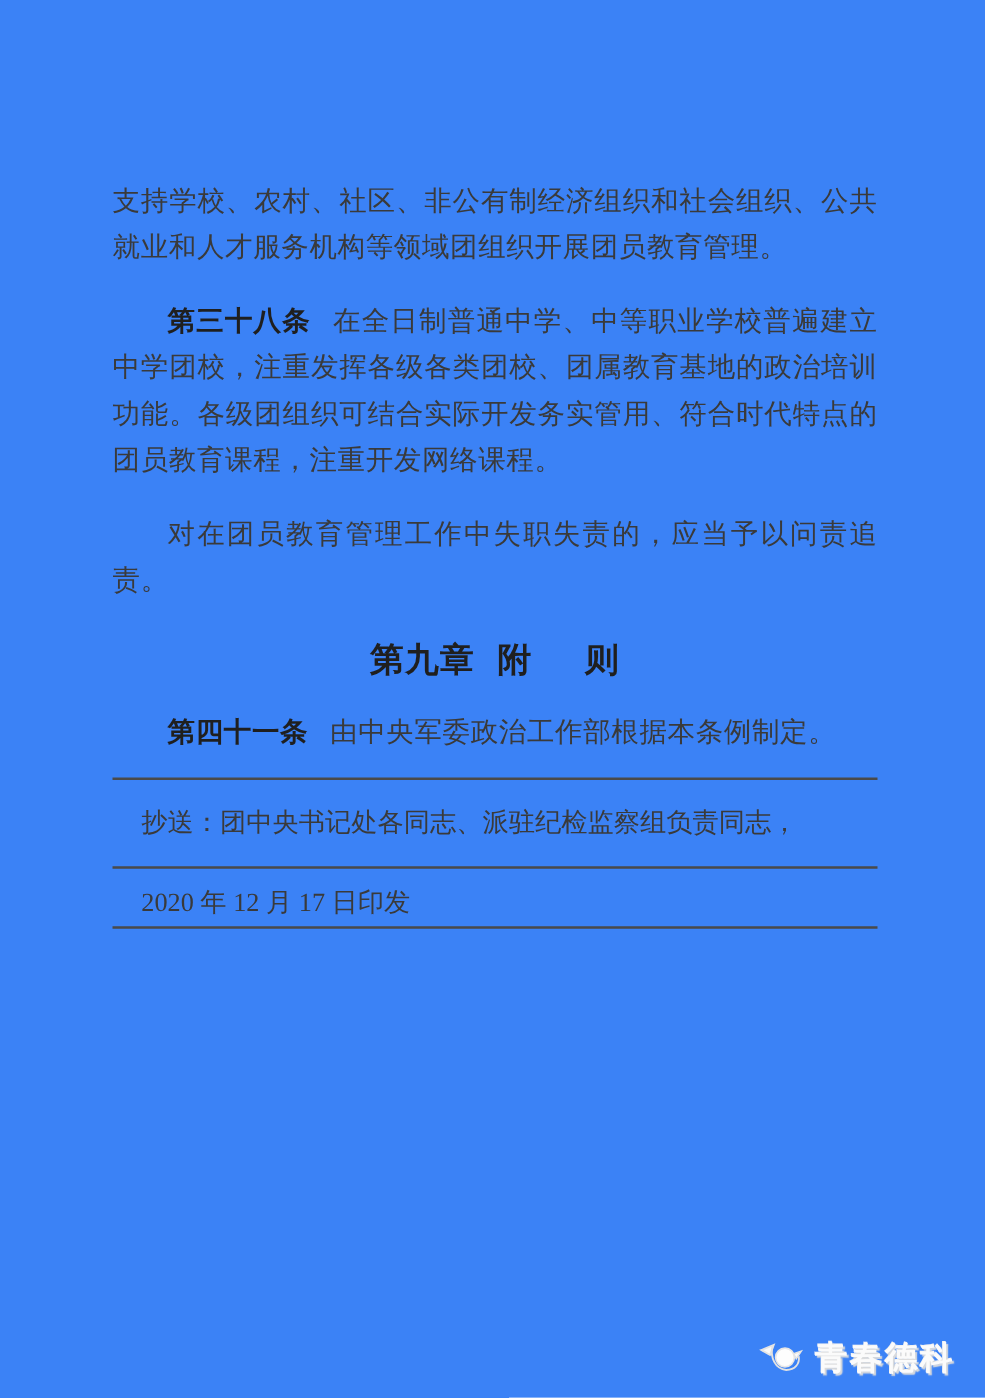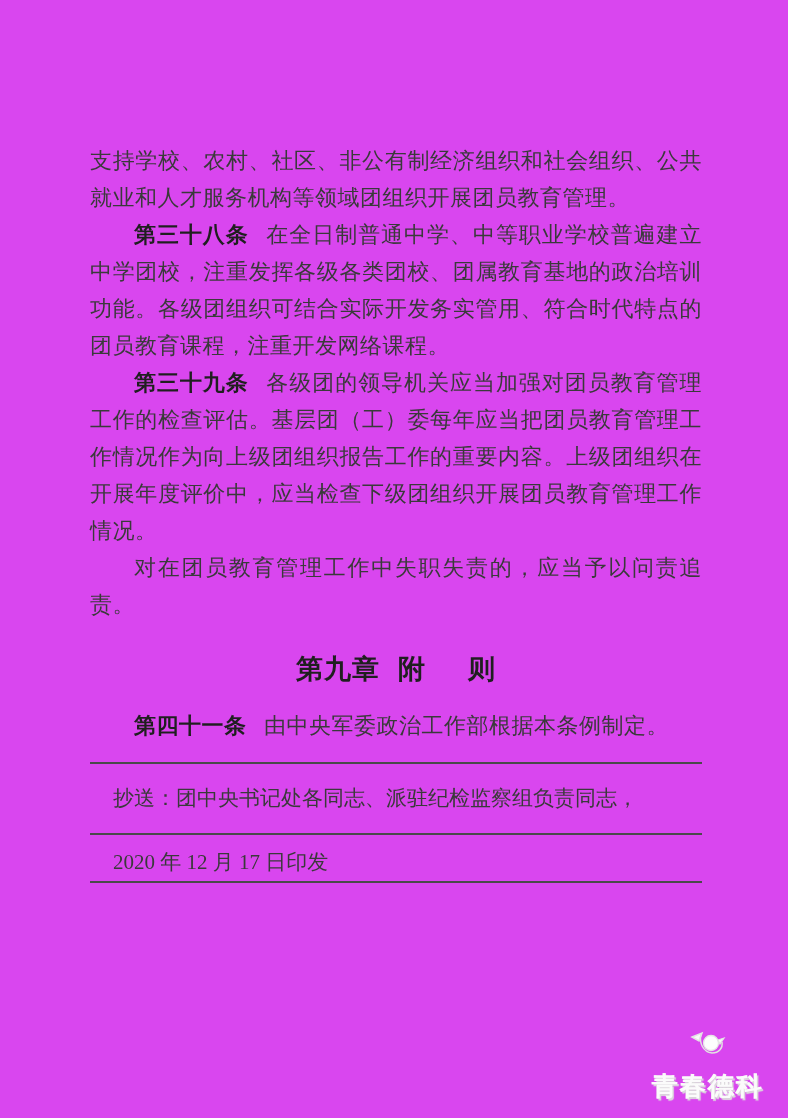--- a/index.html
+++ b/index.html
@@ -12,36 +12,37 @@
     height: 1118px;
     position: relative;
     overflow: hidden;
     font-family: "Liberation Serif", "DejaVu Serif", serif;
     color: #333333;
   }
   .page {
     width: 788px;
     height: 1118px;
     position: relative;
-    background: #d946ef;
+    background: #3b82f6;
   }
   .content {
     padding: 142px 86px 0 90px;
   }
   .para {
     margin: 0;
     font-size: 22px;
     line-height: 37px;
     text-align: justify;
     text-justify: inter-character;
     letter-spacing: 0.5px;
     color: #3a3a3a;
   }
   .para.indent {
     text-indent: 2em;
+    margin-top: 22px;
   }
   .art-label {
     font-weight: 700;
     color: #1f1f1f;
     margin-right: 0.8em;
   }
   .chapter {
     margin: 29px 0 21px 0;
     font-size: 27px;
     line-height: 34px;
@@ -78,21 +79,20 @@
     line-height: 33px;
     color: #3a3a3a;
   }
   .watermark {
     position: absolute;
     right: 24px;
     bottom: 14px;
     display: flex;
     align-items: center;
     gap: 8px;
-    flex-direction: column;
   }
   .watermark-text {
     font-size: 26px;
     font-weight: 700;
     color: #fbfbfb;
     letter-spacing: 2px;
     text-shadow: 1.5px 1.5px 1px #dcdcdc, -0.5px -0.5px 0 #f3f3f3;
     font-family: "Liberation Sans", "DejaVu Sans", sans-serif;
   }
   .watermark svg { display: block; }
@@ -104,23 +104,20 @@
   <main class="content">
 
     <p class="para">
       <span>支持学校、农村、社区、非公有制经济组织和社会组织、公共就业和人才服务机构等领域团组织开展团员教育管理。</span>
     </p>
 
     <p class="para indent">
       <span class="art-label">第三十八条</span><span>在全日制普通中学、中等职业学校普遍建立中学团校，注重发挥各级各类团校、团属教育基地的政治培训功能。各级团组织可结合实际开发务实管用、符合时代特点的团员教育课程，注重开发网络课程。</span>
     </p>
 
-    <p class="para indent">
-      <span class="art-label">第三十九条</span><span>各级团的领导机关应当加强对团员教育管理工作的检查评估。基层团（工）委每年应当把团员教育管理工作情况作为向上级团组织报告工作的重要内容。上级团组织在开展年度评价中，应当检查下级团组织开展团员教育管理工作情况。</span>
-    </p>
 
     <p class="para indent">
       <span>对在团员教育管理工作中失职失责的，应当予以问责追责。</span>
     </p>
 
     <h2 class="chapter">
       <span>第九章</span><span class="gap1">附</span><span class="gap2">则</span>
     </h2>
 
 

